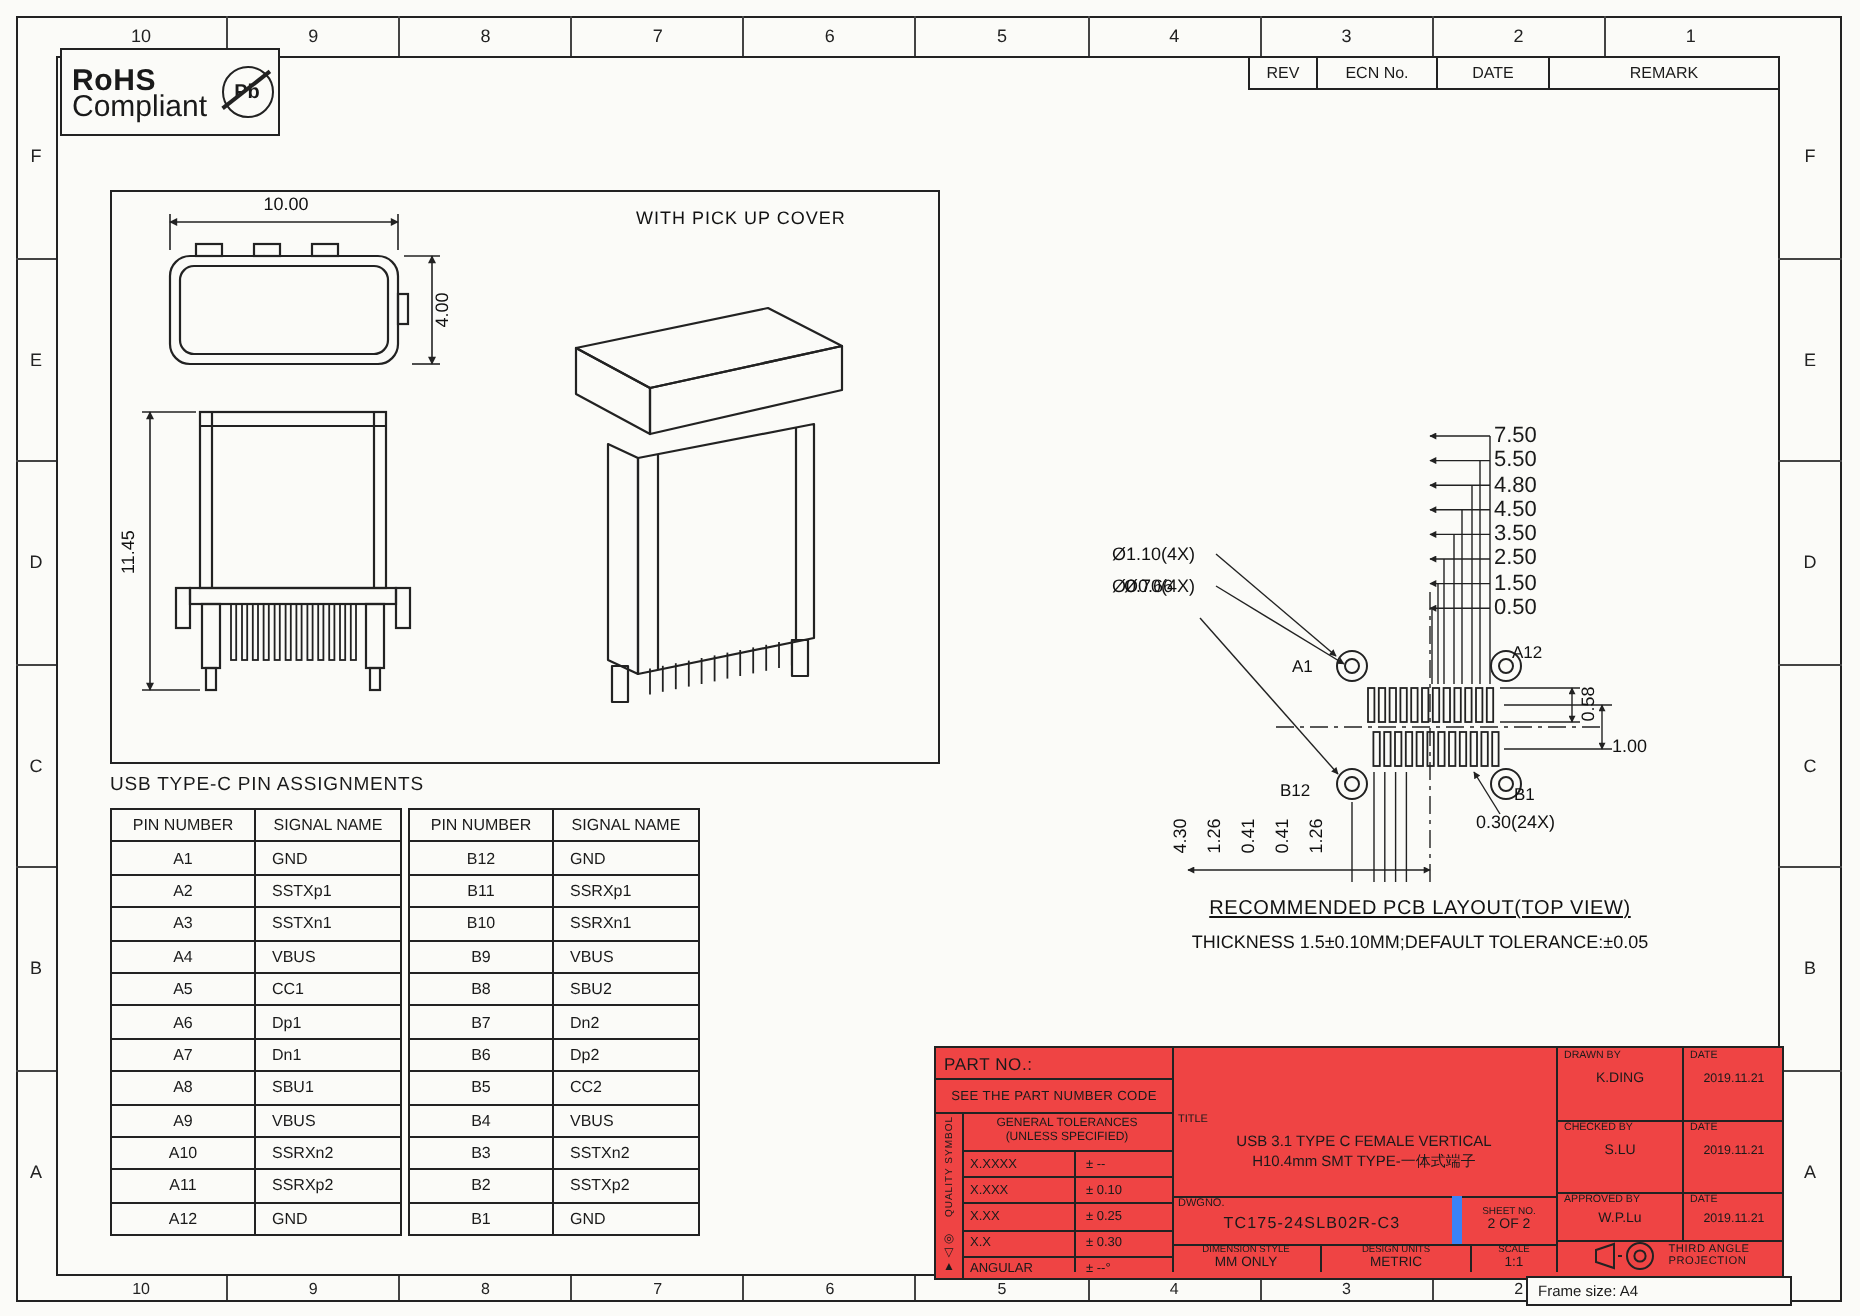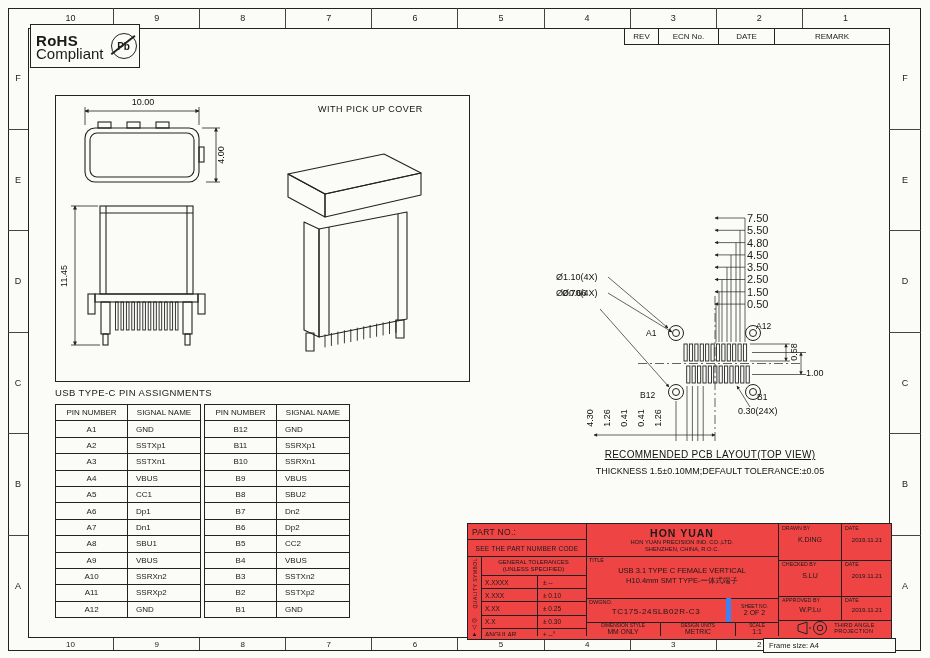--- a/index.html
+++ b/index.html
@@ -472,25 +472,20 @@
           <td class="pin-sig">GND</td>
         </tr>
       </tbody>
     </table>
 
   <div class="tblock">
     <div class="tb-cell cell-partno b-r b-b">
       <div class="partno-label">PART NO.:</div>
       <div class="partno-note">SEE THE PART NUMBER CODE</div>
     </div>
-    <div class="tb-cell cell-company b-b">
-      <div class="company-name">HON YUAN</div>
-      <div class="company-sub">HON YUAN PRECISION IND. CO.,LTD.</div>
-      <div class="company-sub">SHENZHEN, CHINA, R.O.C.</div>
-    </div>
     <div class="tb-cell cell-qstrip">
       <div class="qlabel">QUALITY SYMBOL</div>
       <div id="q-symbols">
           <span>◎</span>
           <span>▽</span>
           <span>▲</span>
         </div>
     </div>
     <div class="tb-cell cell-tol b-r">
       <div class="tol-head">

